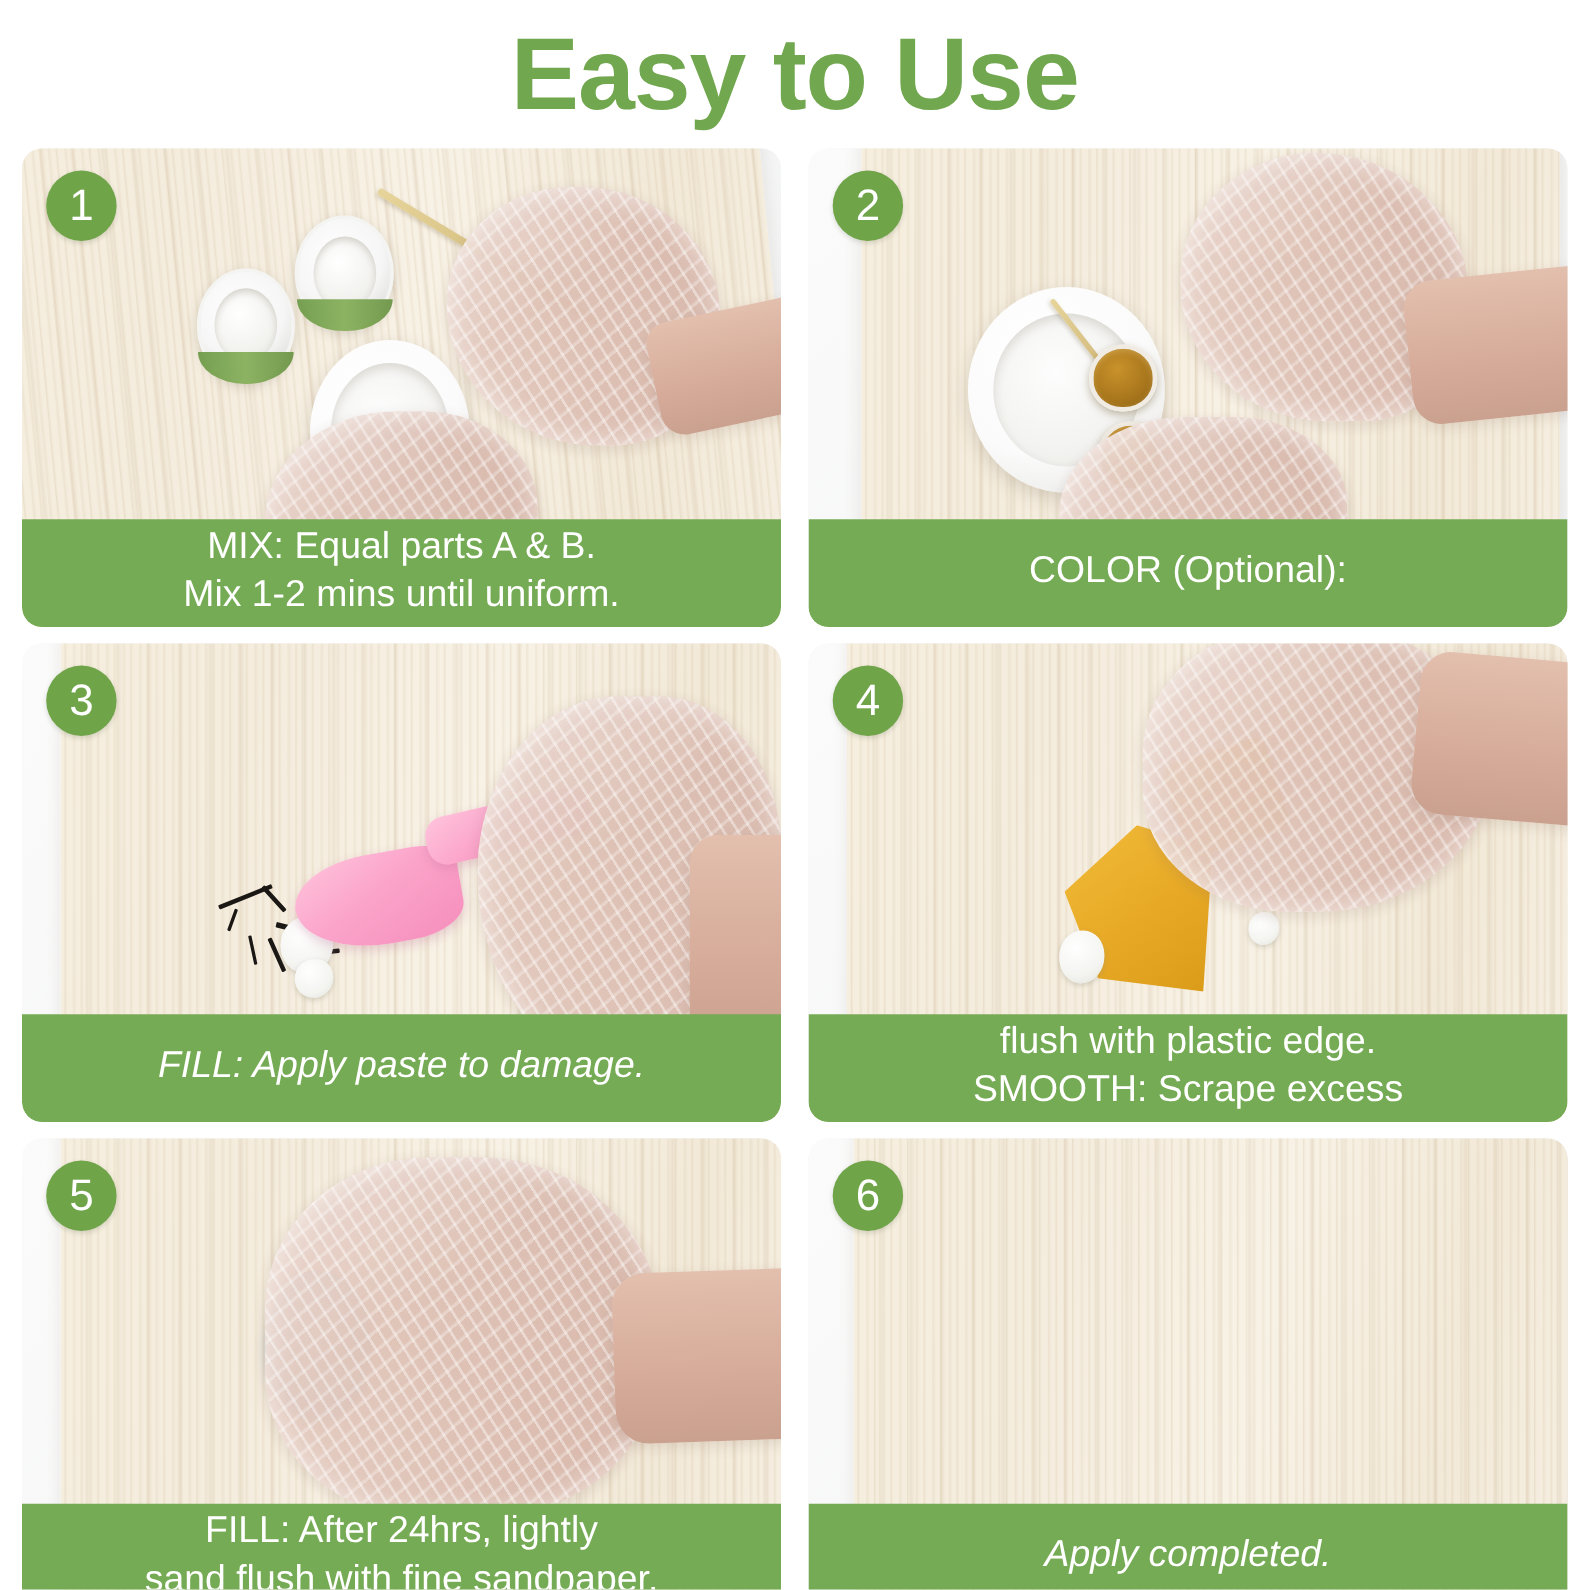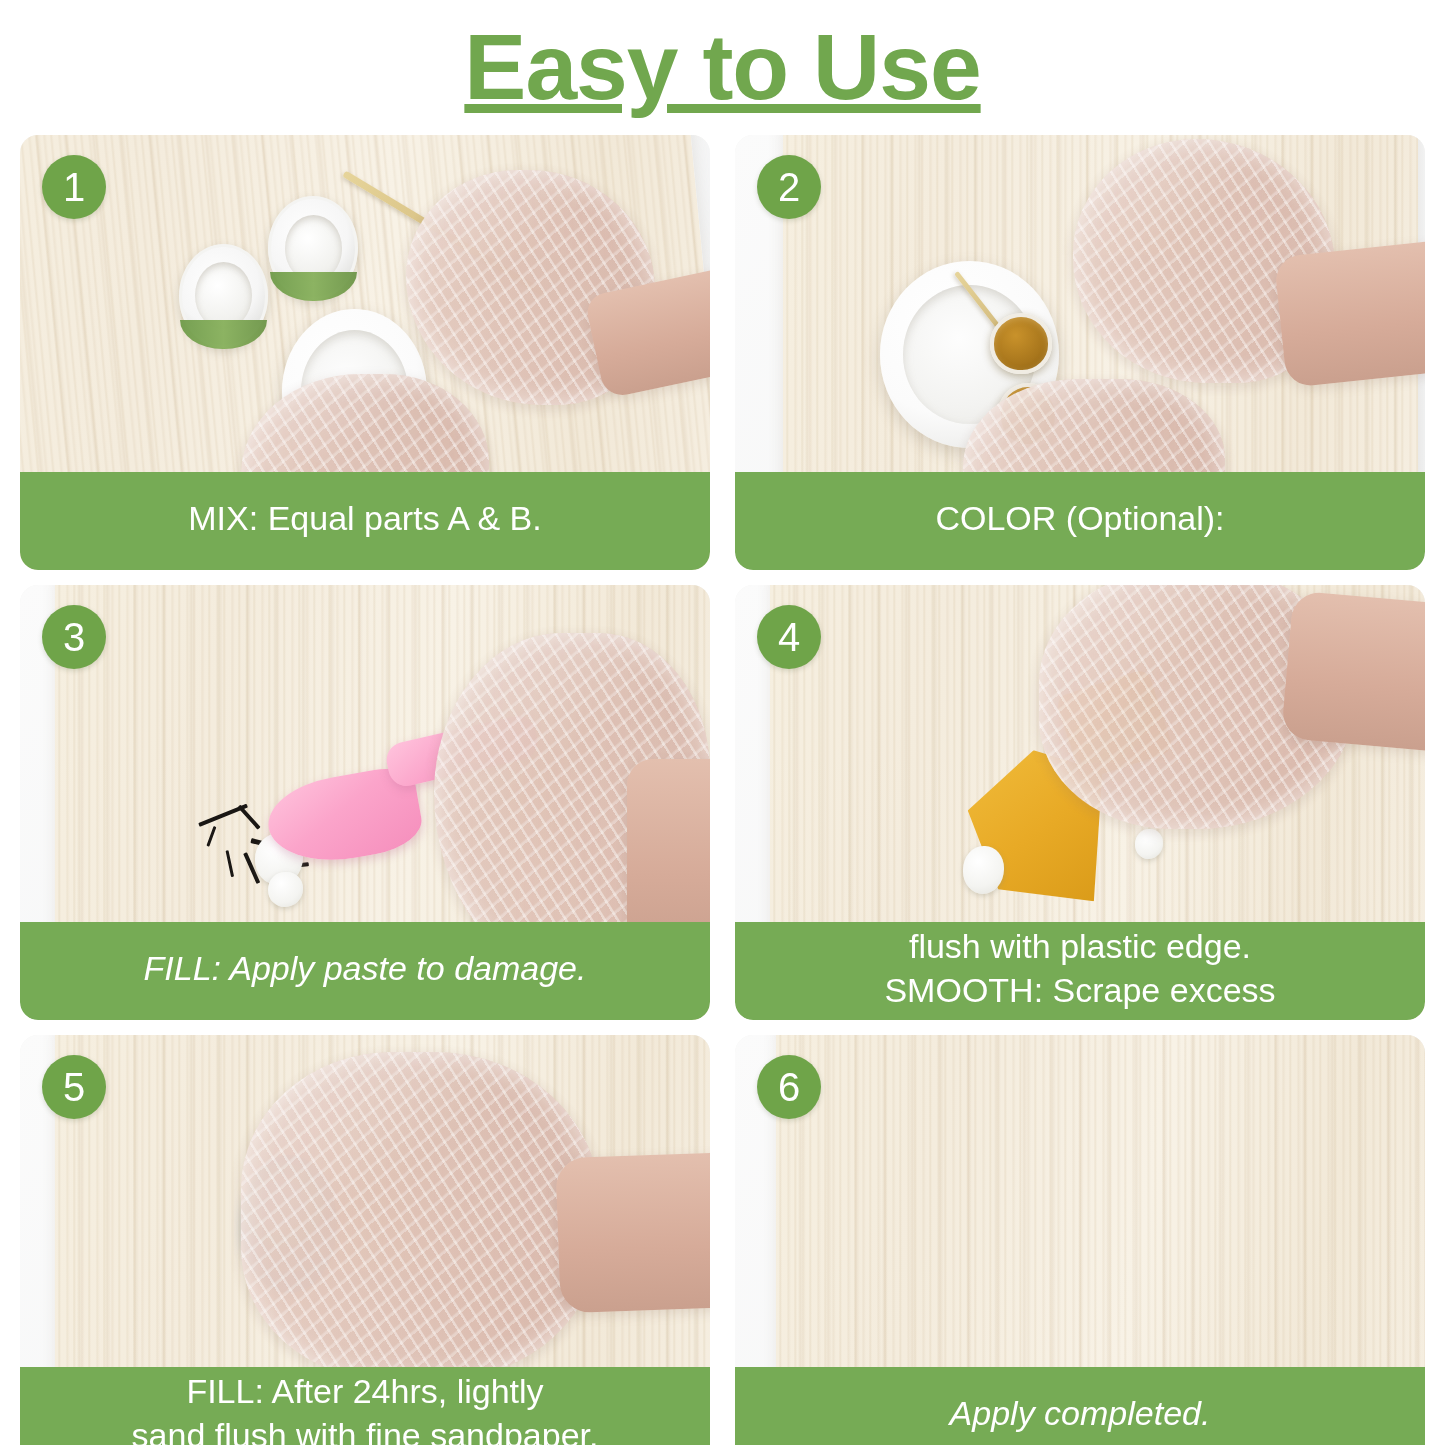--- a/index.html
+++ b/index.html
@@ -25,21 +25,20 @@
     align-items:center;
     justify-content:center;
   }
   .title{
     font-size:93px;
     font-weight:bold;
     color:#71A74E;
     letter-spacing:-1px;
     line-height:1;
     font-family:"Liberation Sans", sans-serif;
-    text-decoration:underline;
   }
 
   
   .grid{
     position:relative;
     width:1445px;
     padding:0 20px;
     display:grid;
     grid-template-columns:1fr 1fr;
     grid-template-rows:435px 435px 430px;
@@ -289,20 +288,21 @@
         </div>
         <div class="stick" style="left:47%; top:8%; width:34%; height:7px; transform:rotate(31deg); transform-origin:left center;"></div>
 
         <div class="glove" style="left:56%; top:8%; width:36%; height:54%; border-radius:46% 52% 40% 56%;"></div>
         <div class="arm" style="left:83%; top:33%; width:24%; height:24%; border-radius:20px 8px 10px 22px; transform:rotate(-12deg);"></div>
         <div class="glove" style="left:32%; top:55%; width:36%; height:48%; border-radius:48% 42% 36% 50%;"></div>
       </div>
       <div class="badge">1</div>
       <div class="caption two-line">
         <div class="line">MIX: Equal parts A &amp; B.</div>
+        <div class="line">Mix 1-2 mins until uniform.</div>
       </div>
     </div>
 
     <div class="panel">
       <div class="photo">
         <div class="table-bg"></div>
         <div class="wood board-straight"></div>
 
         <div class="dish" style="left:21%; top:29%; width:26%; height:43%;">
           <div class="inner"></div>

